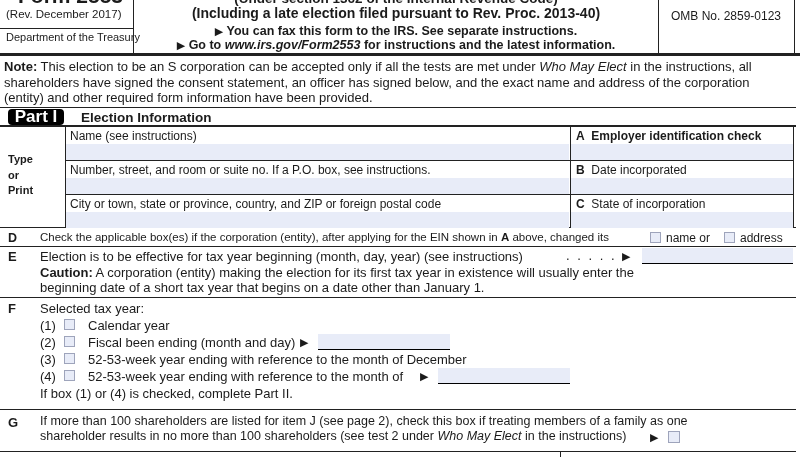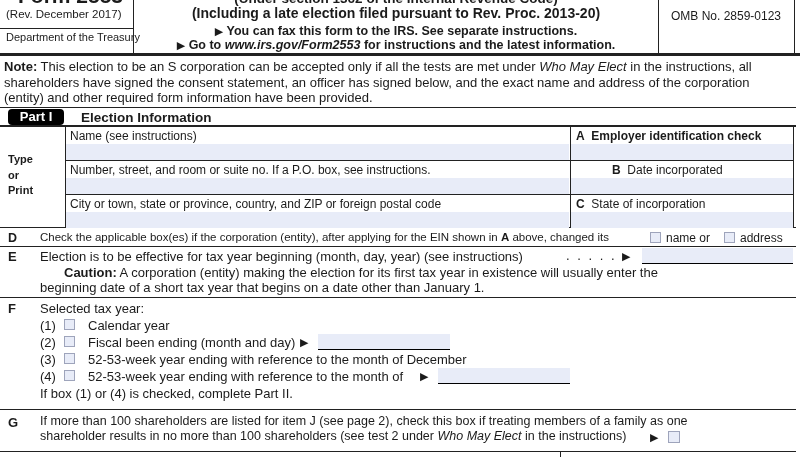--- a/index.html
+++ b/index.html
@@ -15,21 +15,21 @@
   .fieldfill{position:absolute;background:var(--field-blue,#e8ecf8);}
   .ufield{position:absolute;background:var(--field-blue,#e8ecf8);border-bottom:1.5px solid #000;}
   .cb{position:absolute;width:11px;height:11px;background:var(--field-blue,#e8ecf8);border:1px solid var(--cb-border,#9ea4bb);box-sizing:border-box;}
   .arrow{font-size:11px;}
   .t11{font-size:11px;}  .t115{font-size:11.5px;}
   .t12{font-size:12px;}  .t125{font-size:12.5px;}
   .t13{font-size:13px;}  .t135{font-size:13.5px;} .t14{font-size:14px;}
   .center{text-align:center;}
   .partbox{
     position:absolute;left:8px;top:109px;width:56px;height:16px;background:#000;color:#fff;
-    border-radius:4px;font-weight:bold;font-size:13px;text-align:center;line-height:16px;
+    border-radius:4px;font-weight:bold;font-size:17px;text-align:center;line-height:16px;
   }
   .notewrap{position:absolute;left:4px;top:59px;width:792px;font-size:13px;line-height:15.5px;}
   .notewrap div{white-space:nowrap;}
   .typeblock{position:absolute;left:8px;top:152px;font-weight:bold;font-size:11px;line-height:15.5px;}
   .typeblock span{display:block;}
   .dots{word-spacing:4px;}
 </style>
 </head>
 <body>
 
@@ -39,21 +39,21 @@
   <div class="abs t115" style="left:6px;top:8px;">(Rev. December 2017)</div>
   <div class="hl" style="left:0;top:28px;width:133px;"></div>
   <div class="abs t11" style="left:6px;top:31px;">Department of the Treasury</div>
 
   <div class="vl" style="left:133px;top:0;height:53px;"></div>
   <div class="vl" style="left:658px;top:0;height:53px;"></div>
   <div class="vl" style="left:794px;top:0;height:53px;"></div>
 
   <div class="abs center" style="left:134px;top:0;width:524px;height:53px;white-space:normal;">
     <div class="abs b t135 center" style="left:0;top:-9px;width:524px;">(Under section 1362 of the Internal Revenue Code)</div>
-    <div class="abs b t14 center" style="left:0;top:5px;width:524px;">(Including a late election filed pursuant to Rev. Proc. 2013-20)</div>
+    <div class="abs b t14 center" style="left:0;top:5px;width:524px;">(Including a late election filed pursuant to Rev. Proc. 2013-40)</div>
     <div class="abs b t125 center" style="left:0;top:24px;width:524px;">
       <span class="arrow">▶</span>
       <span>You can fax this form to the IRS. See separate instructions.</span>
     </div>
     <div class="abs b t125 center" style="left:0;top:38px;width:524px;">
       <span class="arrow">▶</span>
       <span>Go to </span><span class="i">www.irs.gov/Form2553</span><span> for instructions and the latest information.</span>
     </div>
   </div>
 
@@ -86,39 +86,39 @@
 
   <div class="abs t12" style="left:70px;top:129px;">Name (see instructions)</div>
   <div class="fieldfill" style="left:66px;top:144px;width:503px;height:16px;"></div>
   <div class="abs t12" style="left:70px;top:163px;">Number, street, and room or suite no. If a P.O. box, see instructions.</div>
   <div class="fieldfill" style="left:66px;top:178px;width:503px;height:16px;"></div>
   <div class="abs t12" style="left:70px;top:197px;">City or town, state or province, country, and ZIP or foreign postal code</div>
   <div class="fieldfill" style="left:66px;top:212px;width:503px;height:16px;"></div>
 
   <div class="abs t12 b" style="left:576px;top:129px;"><span>A</span>&nbsp;&nbsp;<span>Employer identification check</span></div>
   <div class="fieldfill" style="left:571px;top:144px;width:222px;height:16px;"></div>
-  <div class="abs t12" style="left:576px;top:163px;margin-left:36px;"><span class="b">B</span>&nbsp;&nbsp;<span>Date incorporated</span></div>
+  <div class="abs t12" style="left:576px;top:163px;"><span class="b">B</span>&nbsp;&nbsp;<span>Date incorporated</span></div>
   <div class="fieldfill" style="left:571px;top:178px;width:222px;height:16px;"></div>
   <div class="abs t12" style="left:576px;top:197px;"><span class="b">C</span>&nbsp;&nbsp;<span>State of incorporation</span></div>
   <div class="fieldfill" style="left:571px;top:212px;width:222px;height:16px;"></div>
 
   <div class="abs b t125" style="left:8px;top:231px;">D</div>
   <div class="abs t115" style="left:40px;top:231px;"><span>Check the applicable box(es) if the corporation (entity), after applying for the EIN shown in </span><span class="b">A</span><span> above, changed its</span></div>
   <div class="cb" style="left:650px;top:232px;"></div>
   <div class="abs t12" style="left:666px;top:231px;">name or</div>
   <div class="cb" style="left:724px;top:232px;"></div>
   <div class="abs t12" style="left:740px;top:231px;">address</div>
   <div class="hl" style="left:0;top:246px;width:796px;"></div>
 
   <div class="abs b t13" style="left:8px;top:249px;">E</div>
   <div class="abs t13" style="left:40px;top:249px;">Election is to be effective for tax year beginning (month, day, year) (see instructions)</div>
   <div class="abs t13 dots" style="left:566px;top:248px;">. . . . . .</div>
   <div class="abs arrow" style="left:622px;top:250px;">▶</div>
   <div class="ufield" style="left:642px;top:248px;width:151px;height:15px;"></div>
-  <div class="abs t13" style="left:40px;top:265px;margin-left:24px;"><span class="b">Caution:</span><span> A corporation (entity) making the election for its first tax year in existence will usually enter the</span></div>
+  <div class="abs t13" style="left:40px;top:265px;"><span class="b">Caution:</span><span> A corporation (entity) making the election for its first tax year in existence will usually enter the</span></div>
   <div class="abs t13" style="left:40px;top:280px;">beginning date of a short tax year that begins on a date other than January 1.</div>
   <div class="hl" style="left:0;top:297px;width:796px;"></div>
 
   <div class="abs b t13" style="left:8px;top:301px;">F</div>
   <div class="abs t13" style="left:40px;top:301px;">Selected tax year:</div>
 
   <div class="abs t13" style="left:40px;top:318px;">(1)</div>
   <div class="cb" style="left:64px;top:319px;"></div>
   <div class="abs t13" style="left:88px;top:318px;">Calendar year</div>
 

